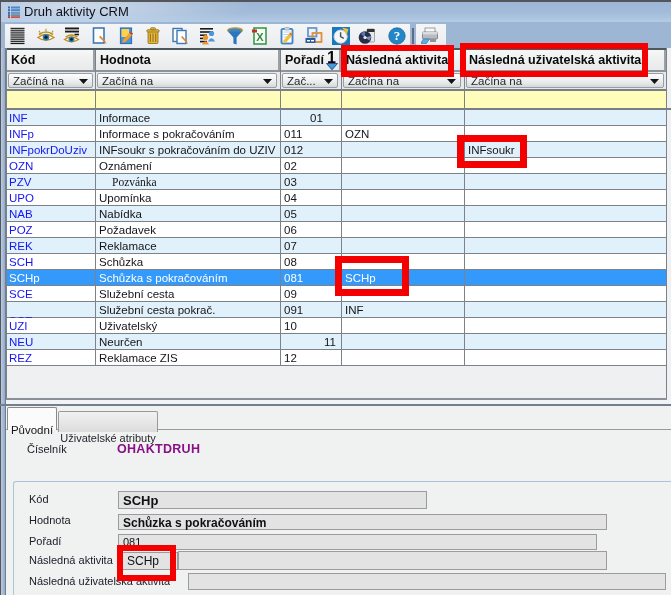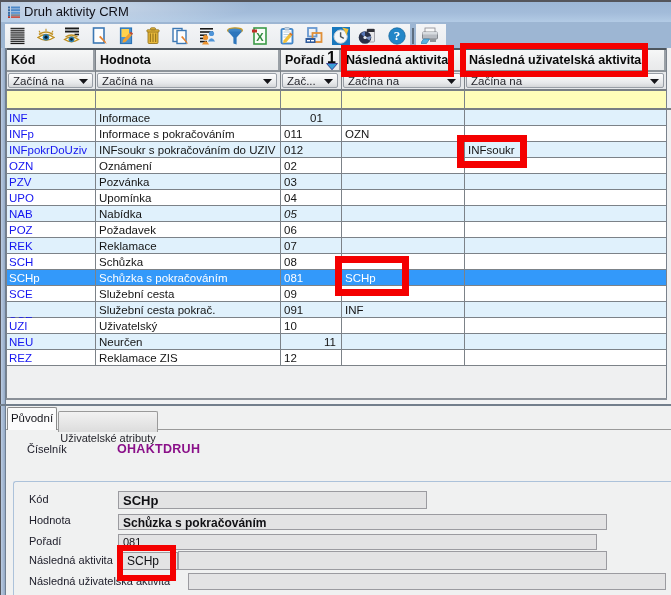--- a/index.html
+++ b/index.html
@@ -190,30 +190,30 @@
 <div class="cell" style="left:9px;top:143px;width:85px;color:#1515F0;">INFpokrDoUziv</div>
 <div class="cell" style="left:99px;top:143px;width:180px;color:#141414;">INFsoukr s pokračováním do UZIV</div>
 <div class="cell" style="left:284px;top:143px;width:56px;color:#141414;">012</div>
 <div class="cell" style="left:468px;top:143px;width:197px;color:#141414;">INFsoukr</div>
 <div class="ab" style="left:7px;top:158px;width:659px;height:16px;background:#FFFFFF;border-bottom:1px solid #7C8288;box-sizing:border-box;"></div>
 <div class="cell" style="left:9px;top:159px;width:85px;color:#1515F0;">OZN</div>
 <div class="cell" style="left:99px;top:159px;width:180px;color:#141414;">Oznámení</div>
 <div class="cell" style="left:284px;top:159px;width:56px;color:#141414;">02</div>
 <div class="ab" style="left:7px;top:174px;width:659px;height:16px;background:#E0F1FC;border-bottom:1px solid #7C8288;box-sizing:border-box;"></div>
 <div class="cell" style="left:9px;top:175px;width:85px;color:#1515F0;">PZV</div>
-<div class="cell" style="left:99px;top:175px;width:180px;color:#141414;">Pozvánka</div>
+<div class="cell" style="left:112px;top:175px;width:180px;color:#141414;font-family:Liberation Serif, serif;">Pozvánka</div>
 <div class="cell" style="left:284px;top:175px;width:56px;color:#141414;">03</div>
 <div class="ab" style="left:7px;top:190px;width:659px;height:16px;background:#FFFFFF;border-bottom:1px solid #7C8288;box-sizing:border-box;"></div>
 <div class="cell" style="left:9px;top:191px;width:85px;color:#1515F0;">UPO</div>
 <div class="cell" style="left:99px;top:191px;width:180px;color:#141414;">Upomínka</div>
 <div class="cell" style="left:284px;top:191px;width:56px;color:#141414;">04</div>
 <div class="ab" style="left:7px;top:206px;width:659px;height:16px;background:#E0F1FC;border-bottom:1px solid #7C8288;box-sizing:border-box;"></div>
 <div class="cell" style="left:9px;top:207px;width:85px;color:#1515F0;">NAB</div>
 <div class="cell" style="left:99px;top:207px;width:180px;color:#141414;">Nabídka</div>
-<div class="cell" style="left:284px;top:207px;width:56px;color:#141414;font-style:italic;">05</div>
+<div class="cell" style="left:284px;top:207px;width:56px;color:#141414;">05</div>
 <div class="ab" style="left:7px;top:222px;width:659px;height:16px;background:#FFFFFF;border-bottom:1px solid #7C8288;box-sizing:border-box;"></div>
 <div class="cell" style="left:9px;top:223px;width:85px;color:#1515F0;">POZ</div>
 <div class="cell" style="left:99px;top:223px;width:180px;color:#141414;">Požadavek</div>
 <div class="cell" style="left:284px;top:223px;width:56px;color:#141414;">06</div>
 <div class="ab" style="left:7px;top:238px;width:659px;height:16px;background:#E0F1FC;border-bottom:1px solid #7C8288;box-sizing:border-box;"></div>
 <div class="cell" style="left:9px;top:239px;width:85px;color:#1515F0;">REK</div>
 <div class="cell" style="left:99px;top:239px;width:180px;color:#141414;">Reklamace</div>
 <div class="cell" style="left:284px;top:239px;width:56px;color:#141414;">07</div>
 <div class="ab" style="left:7px;top:254px;width:659px;height:16px;background:#FFFFFF;border-bottom:1px solid #7C8288;box-sizing:border-box;"></div>
 <div class="cell" style="left:9px;top:255px;width:85px;color:#1515F0;">SCH</div>
@@ -247,21 +247,21 @@
 <div class="cell" style="left:284px;top:351px;width:56px;color:#141414;">12</div>
 <div class="ab" style="left:95px;top:50px;width:1px;height:316px;background:#7C8288;"></div>
 <div class="ab" style="left:280px;top:50px;width:1px;height:316px;background:#7C8288;"></div>
 <div class="ab" style="left:341px;top:50px;width:1px;height:316px;background:#7C8288;"></div>
 <div class="ab" style="left:464px;top:50px;width:1px;height:316px;background:#7C8288;"></div>
 <div class="ab" style="left:6px;top:400px;width:665px;height:4px;background:#F2F3F4;"></div>
 <div class="ab" style="left:0px;top:404px;width:671px;height:2px;background:#737F8C;"></div>
 <div class="ab" style="left:6px;top:406px;width:665px;height:189px;background:#F0F1F1;"></div>
 <div class="ab" style="left:6px;top:429px;width:665px;height:1px;background:#9A9A9A;"></div>
 <div class="ab" style="left:58px;top:411px;width:100px;height:19px;background:linear-gradient(180deg,#F2F2F2,#DCDCDC);border:1px solid #9A9A9A;border-bottom:none;border-radius:2px 2px 0 0;box-sizing:border-box;font-size:11px;color:#26262C;text-align:center;padding-top:20px;white-space:nowrap;">Uživatelské atributy</div>
-<div class="ab" style="left:7px;top:407px;width:50px;height:23px;background:#FBFBFB;border:1px solid #8A8A8A;border-bottom:none;border-radius:2px 2px 0 0;box-sizing:border-box;font-size:11.5px;color:#16161C;text-align:center;padding-top:4px;">Původní</div>
+<div class="ab" style="left:7px;top:407px;width:50px;height:23px;background:#FBFBFB;border:1px solid #8A8A8A;border-bottom:none;border-radius:2px 2px 0 0;box-sizing:border-box;font-size:11.5px;color:#16161C;text-align:center;padding-top:16px;">Původní</div>
 <div class="ab" style="left:27px;top:443px;font-size:11px;color:#20202C;">Číselník</div>
 <div class="ab" style="left:117px;top:442px;font-size:12.5px;font-weight:bold;color:#8A1089;letter-spacing:0.3px;">OHAKTDRUH</div>
 <div class="ab" style="left:13px;top:481px;width:658px;height:114px;border-top:1px solid #ACC2DA;border-left:1px solid #ACC2DA;border-radius:3px 0 0 0;"></div>
 <div class="ab" style="left:29px;top:493px;font-size:11px;color:#20202C;">Kód</div>
 <div class="ab" style="left:118px;top:491px;width:309px;height:18px;background:#E3E3E4;border:1px solid #9B9BA0;box-sizing:border-box;font-size:13px;font-weight:bold;color:#101014;padding:1px 0 0 4px;white-space:nowrap;">SCHp</div>
 <div class="ab" style="left:29px;top:514px;font-size:11px;color:#20202C;">Hodnota</div>
 <div class="ab" style="left:118px;top:514px;width:489px;height:16px;background:#E3E3E4;border:1px solid #9B9BA0;box-sizing:border-box;font-size:12px;font-weight:bold;color:#101014;padding:1px 0 0 4px;white-space:nowrap;">Schůzka s pokračováním</div>
 <div class="ab" style="left:29px;top:535px;font-size:11px;color:#20202C;">Pořadí</div>
 <div class="ab" style="left:118px;top:534px;width:479px;height:16px;background:#E3E3E4;border:1px solid #9B9BA0;box-sizing:border-box;font-size:11px;font-weight:normal;color:#101014;padding:1px 0 0 4px;white-space:nowrap;">081</div>
 <div class="ab" style="left:29px;top:554px;font-size:11px;color:#20202C;">Následná aktivita</div>

